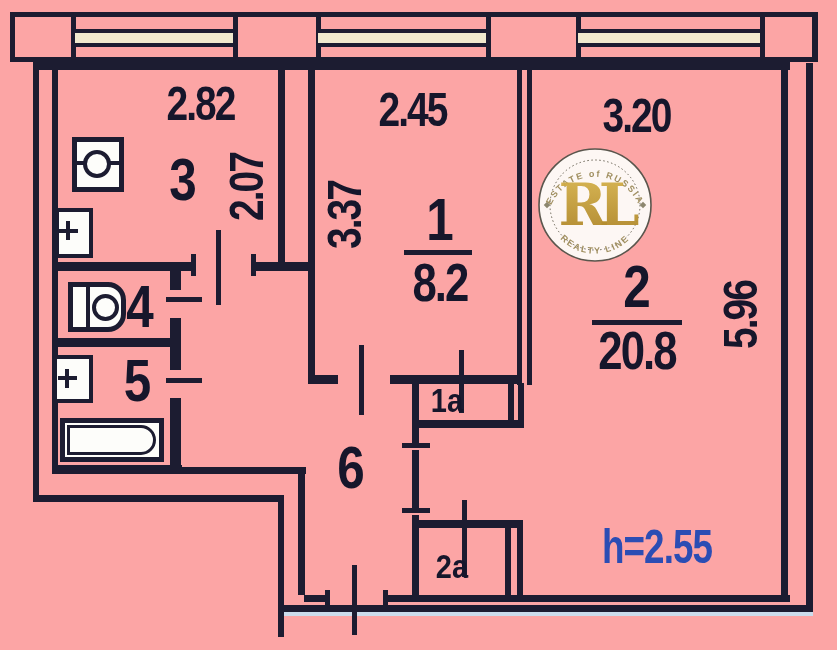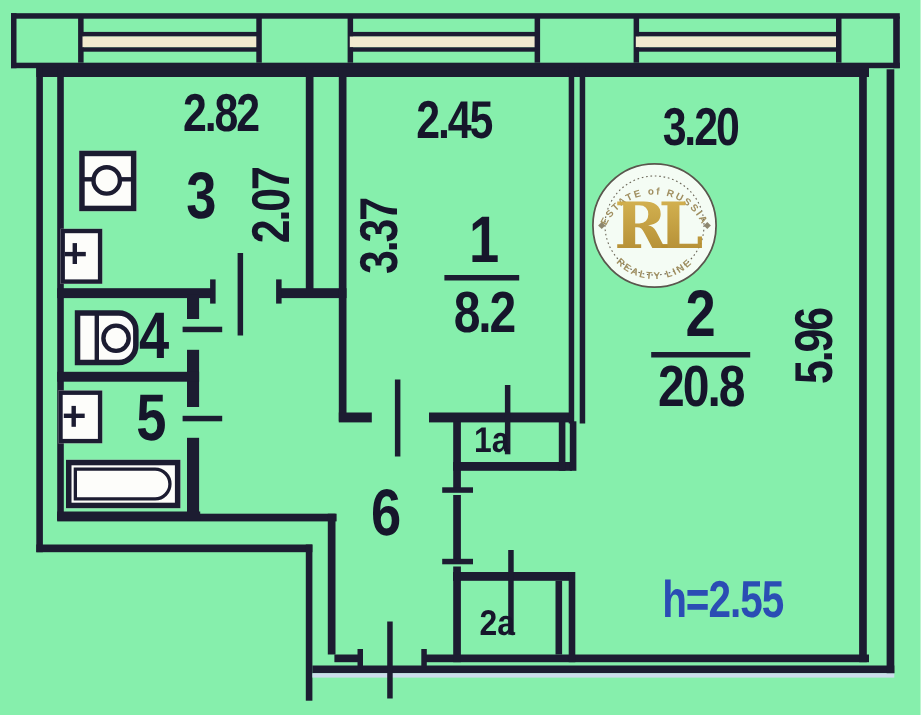--- a/index.html
+++ b/index.html
@@ -1,16 +1,16 @@
 <!DOCTYPE html>
 <html><head>
 <meta charset="utf-8">
 <style>
   html,body{margin:0;padding:0;background:#fcfcf8;}
-  .canvas{position:relative;width:837px;height:650px;background:#86efac;overflow:hidden;
+  .canvas{position:relative;width:837px;height:650px;background:#fca5a5;overflow:hidden;
           font-family:"Liberation Sans",sans-serif;}
   .w{position:absolute;background:#1c1c31;}
   .fr{position:absolute;background:#ccdcec;}
   .glass{position:absolute;background:#f0e9ce;}
   .fx{position:absolute;background:#fdfdfa;border:5px solid #1c1c31;box-sizing:border-box;}
   .lbl{position:absolute;display:flex;align-items:center;justify-content:center;
        font-weight:bold;color:#16162b;white-space:nowrap;}
   .dim{font-size:41px;letter-spacing:-2px;transform:scale(.95,1.18);}
   .vdim{font-size:41px;letter-spacing:-2px;transform:rotate(-90deg) scale(.95,1.18);}
   .rn{font-size:52px;transform:scale(.95,1.15);}

